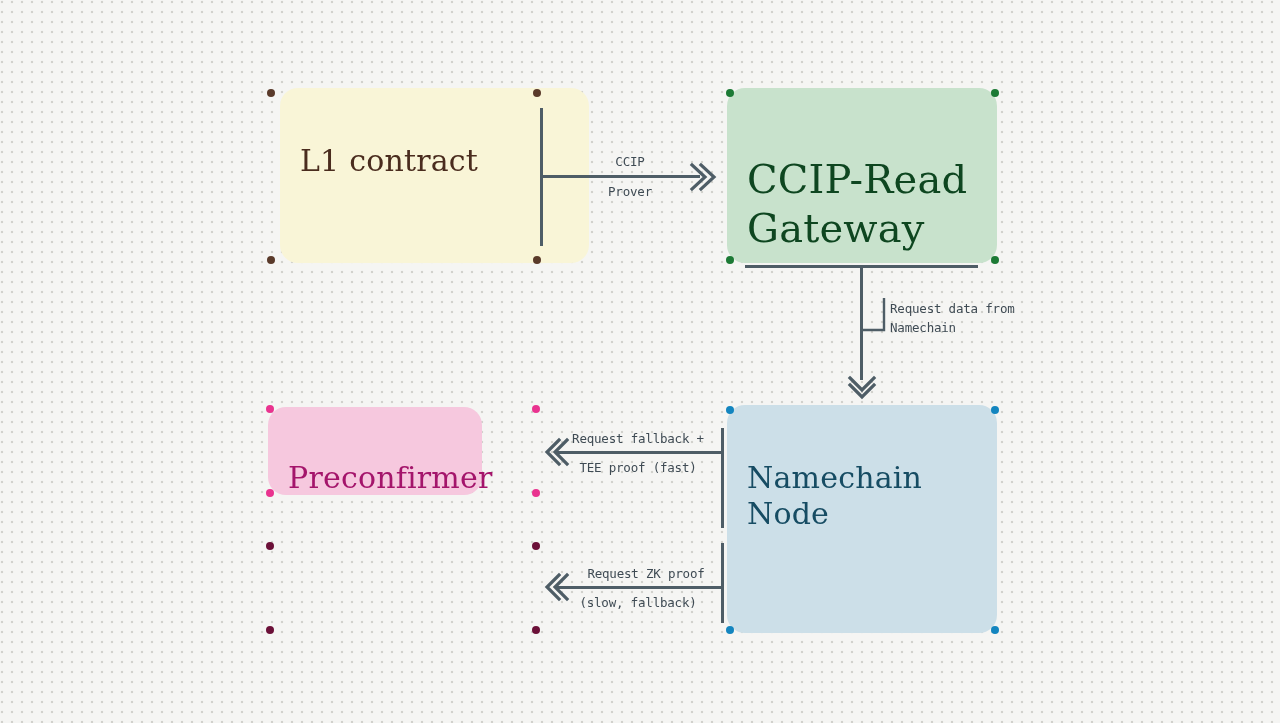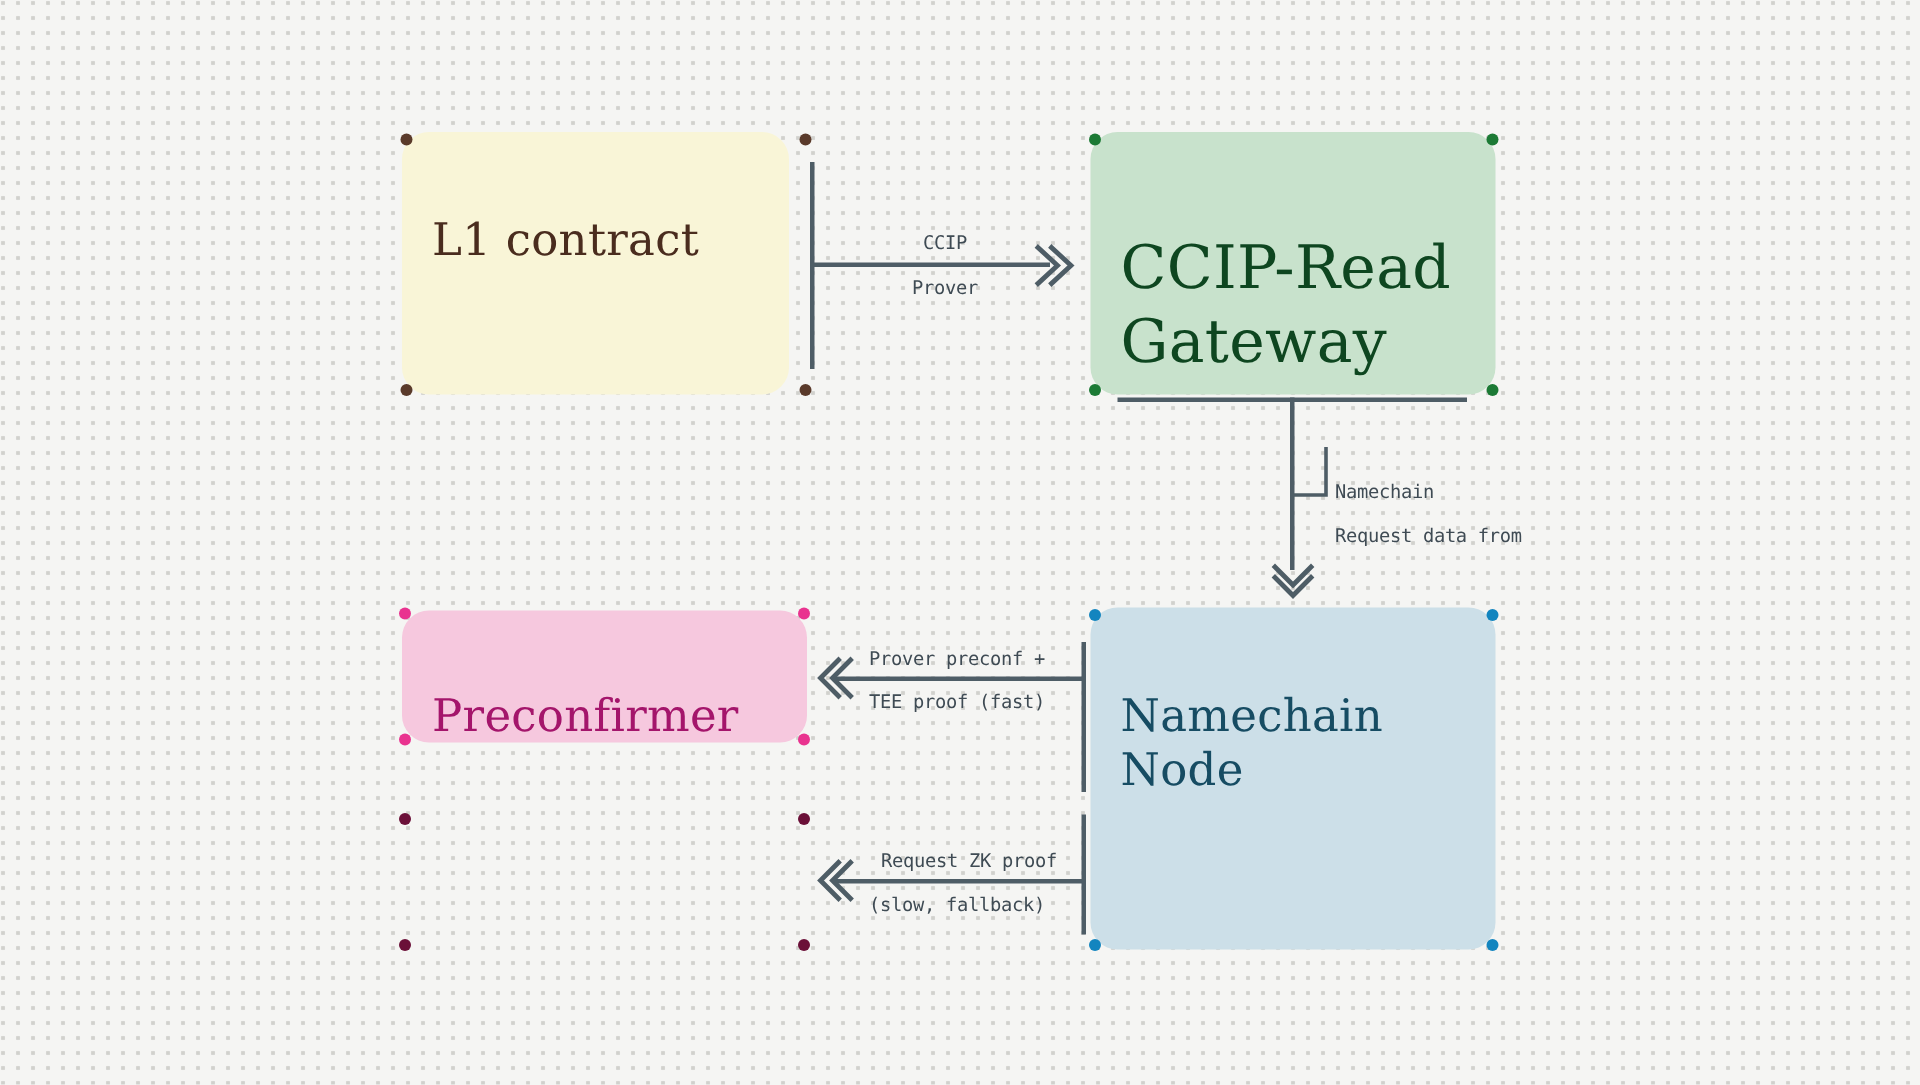--- a/index.html
+++ b/index.html
@@ -52,38 +52,38 @@
     line-height:1.25;
   }
   .edge-label.center{text-align:center;}
   .edge-label.left{text-align:left;}
 </style>
 </head>
 <body>
 
 <div id="canvas">
 
-  <div class="node" style="left:268px;top:88px;width:258px;height:175px;background:#f9f5d7;color:#4a2c1e;font-size:30px;">
+  <div class="node" style="left:280px;top:88px;width:309px;height:175px;background:#f9f5d7;color:#4a2c1e;font-size:30px;">
     <span class="label">L1 contract</span>
   </div>
   <div class="handle" style="left:267px;top:89px;background:#5a3a2a;"></div>
   <div class="handle" style="left:533px;top:89px;background:#5a3a2a;"></div>
   <div class="handle" style="left:267px;top:256px;background:#5a3a2a;"></div>
   <div class="handle" style="left:533px;top:256px;background:#5a3a2a;"></div>
 
   <div class="node" style="left:727px;top:88px;width:270px;height:175px;background:#c8e2cc;color:#0e4620;font-size:40px;">
     <span class="label">CCIP-Read
 Gateway</span>
   </div>
   <div class="handle" style="left:726px;top:89px;background:#1c7a35;"></div>
   <div class="handle" style="left:991px;top:89px;background:#1c7a35;"></div>
   <div class="handle" style="left:726px;top:256px;background:#1c7a35;"></div>
   <div class="handle" style="left:991px;top:256px;background:#1c7a35;"></div>
 
-  <div class="node" style="left:268px;top:407px;width:270px;height:88px;background:#f6c8de;color:#a4156b;font-size:30px;padding-top:16px;">
+  <div class="node" style="left:268px;top:407px;width:214px;height:88px;background:#f6c8de;color:#a4156b;font-size:30px;padding-top:16px;">
     <span class="label">Preconfirmer</span>
   </div>
   <div class="handle" style="left:266px;top:405px;background:#e9338f;"></div>
   <div class="handle" style="left:532px;top:405px;background:#e9338f;"></div>
   <div class="handle" style="left:266px;top:489px;background:#e9338f;"></div>
   <div class="handle" style="left:532px;top:489px;background:#e9338f;"></div>
 
   <div class="handle" style="left:266px;top:542px;background:#6b1038;"></div>
   <div class="handle" style="left:532px;top:542px;background:#6b1038;"></div>
   <div class="handle" style="left:266px;top:626px;background:#6b1038;"></div>
@@ -119,35 +119,35 @@
     <div class="vline" style="left:860px;top:265px;height:115px;"></div>
 
     <svg class="arrow-svg" style="left:846px;top:374px;" width="32" height="28" viewBox="0 0 32 28">
       <path d="M4,4 L16,16 L28,4" fill="none" stroke="#4e5d66" stroke-width="3.2" stroke-linecap="square" stroke-linejoin="miter"></path>
       <path d="M4,11 L16,23 L28,11" fill="none" stroke="#4e5d66" stroke-width="3.2" stroke-linecap="square" stroke-linejoin="miter"></path>
     </svg>
 
     <svg class="arrow-svg" style="left:860px;top:298px;" width="28" height="36" viewBox="0 0 28 36">
       <path d="M24,0 L24,32 L2,32" fill="none" stroke="#4e5d66" stroke-width="2.4" stroke-linecap="butt" stroke-linejoin="miter"></path>
     </svg>
-    <div class="edge-label left" style="left:890px;top:301px;margin-top:48px;">Request data from</div>
+    <div class="edge-label left" style="left:890px;top:301px;">Request data from</div>
     <div class="edge-label left" style="left:890px;top:320px;">Namechain</div>
   </div>
 
   <div>
 
     <div class="vline" style="left:721px;top:428px;height:100px;"></div>
 
     <div class="hline" style="left:556px;top:451px;width:168px;"></div>
 
     <svg class="arrow-svg" style="left:540px;top:437px;" width="32" height="32" viewBox="0 0 32 32">
       <path d="M19,3 L7,15 L19,27" fill="none" stroke="#4e5d66" stroke-width="3.2" stroke-linecap="square" stroke-linejoin="miter"></path>
       <path d="M27,3 L15,15 L27,27" fill="none" stroke="#4e5d66" stroke-width="3.2" stroke-linecap="square" stroke-linejoin="miter"></path>
     </svg>
-    <div class="edge-label center" style="left:548px;top:431px;width:180px;">Prover preconf +</div>
+    <div class="edge-label center" style="left:548px;top:431px;width:180px;">Request fallback +</div>
     <div class="edge-label center" style="left:548px;top:460px;width:180px;">TEE proof (fast)</div>
   </div>
 
   <div>
 
     <div class="vline" style="left:721px;top:543px;height:80px;"></div>
 
     <div class="hline" style="left:556px;top:586px;width:168px;"></div>
 
     <svg class="arrow-svg" style="left:540px;top:572px;" width="32" height="32" viewBox="0 0 32 32">

